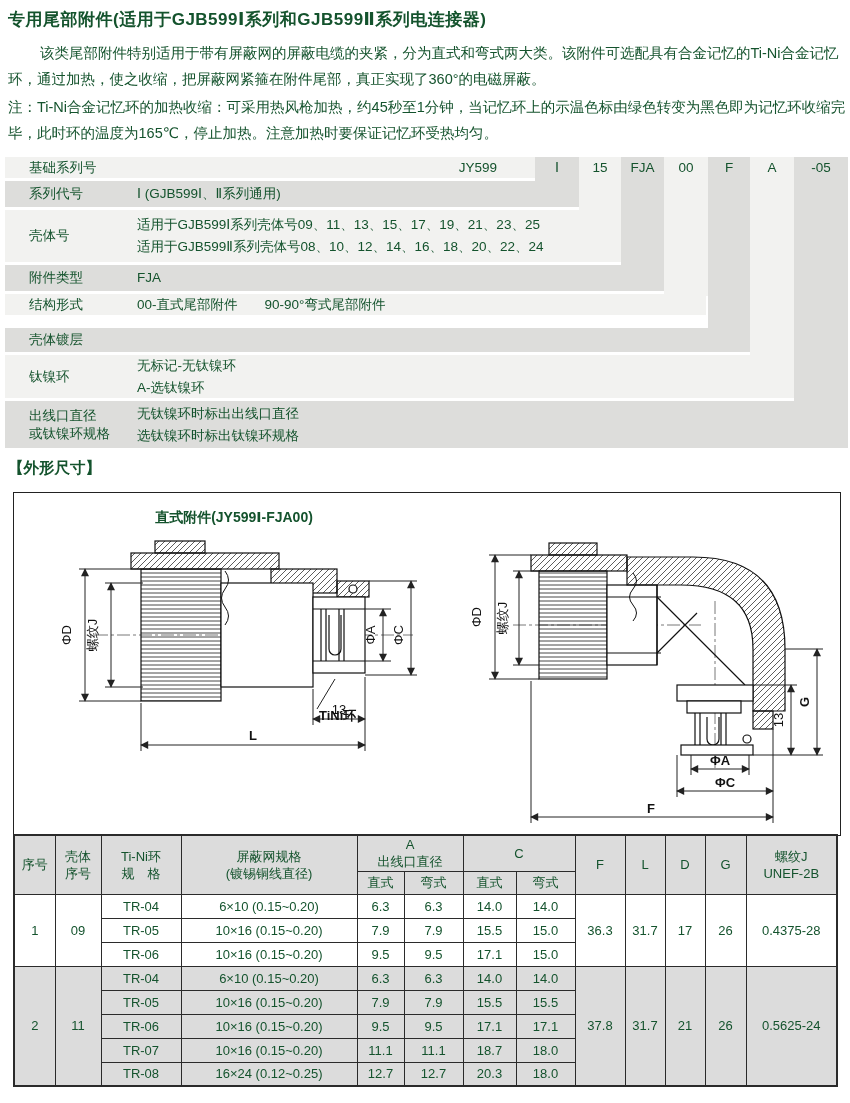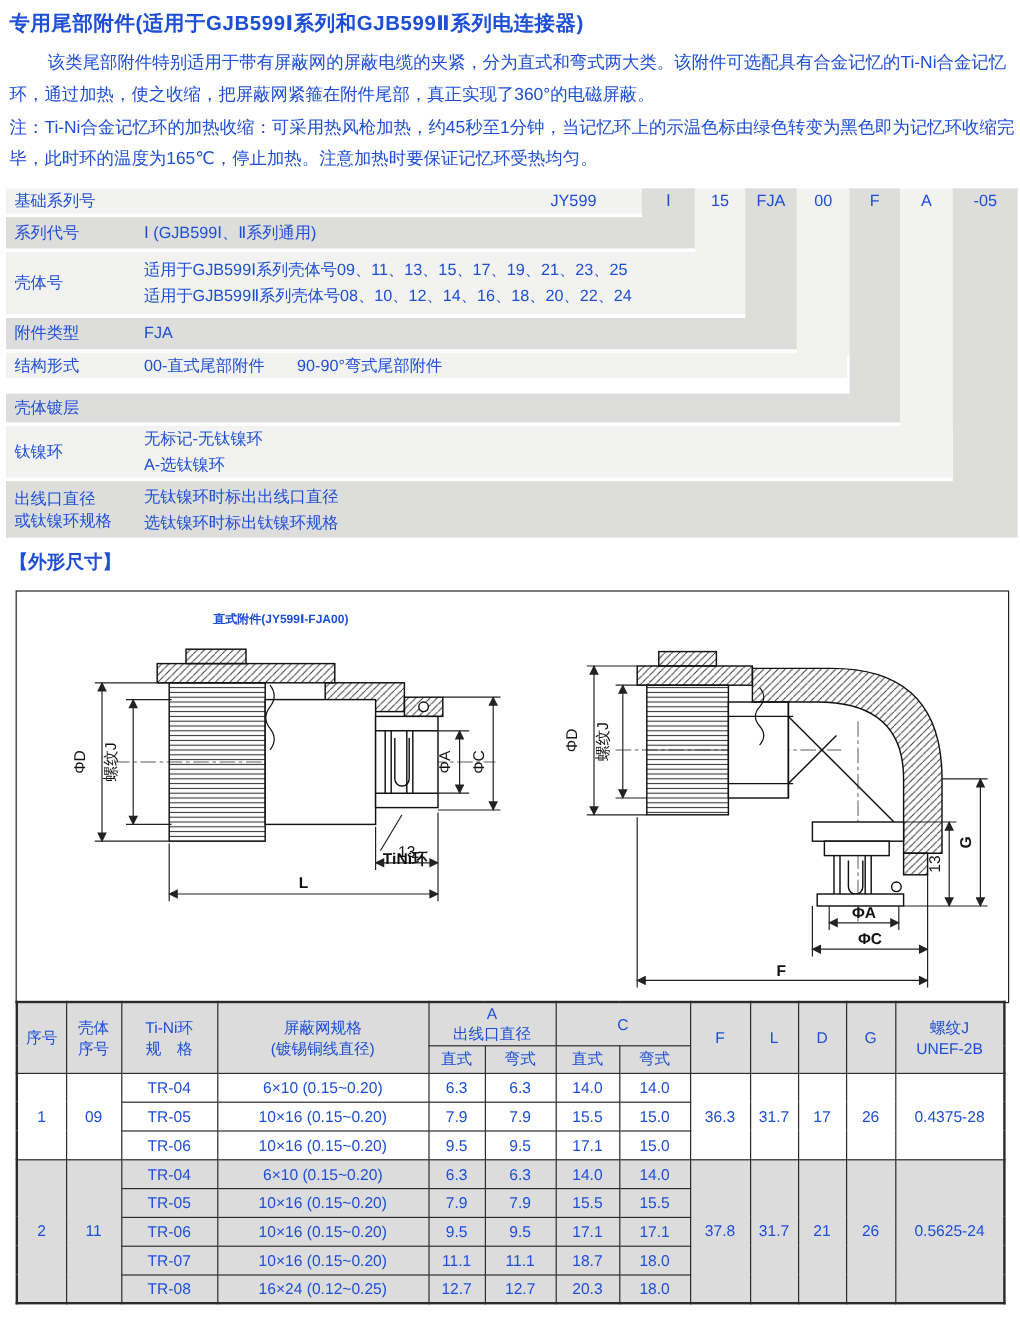--- a/index.html
+++ b/index.html
@@ -1,35 +1,35 @@
 <!DOCTYPE html>
 <html><head>
 <meta charset="utf-8">
 <style>
   html,body{margin:0;padding:0;background:#fff;}
   #page{position:relative;width:850px;height:1103px;background:#ffffff;overflow:hidden;
-        font-family:"Liberation Sans","DejaVu Sans",sans-serif;color:#1d4ed8;}
+        font-family:"Liberation Sans","DejaVu Sans",sans-serif;color:#14532d;}
   .abs{position:absolute;}
   .pre{white-space:pre-line;}
   
   .title{left:8px;top:8px;width:838px;font-size:17px;font-weight:bold;letter-spacing:.5px;}
   .intro{left:8px;top:40px;width:838px;font-size:14.5px;line-height:26px;text-indent:2.2em;}
   .note{left:8px;top:94px;width:838px;font-size:14.5px;line-height:26px;}
   
   #spec{left:3px;top:157px;width:845px;height:291px;font-size:13.5px;}
   .band{position:absolute;display:flex;align-items:center;}
   .lg{background:#f2f2f0;}
   .dg{background:#dddddb;}
-  .lab{flex:none;width:108px;padding-left:7px;font-weight:normal;white-space:pre-line;line-height:18px;}
+  .lab{flex:none;width:108px;padding-left:24px;font-weight:normal;white-space:pre-line;line-height:18px;}
   .val{white-space:pre-line;line-height:22px;}
   .strip{position:absolute;top:0;text-align:center;padding-top:2px;line-height:18px;}
   .basev{margin-left:auto;margin-right:38px;}
   
   #draw-box{left:13px;top:492px;width:826px;height:342px;border:1.5px solid #222;background:#fff;}
-  .dtitle{position:absolute;top:16px;font-size:10px;font-weight:bold;text-align:center;width:340px;}
+  .dtitle{position:absolute;top:16px;font-size:14px;font-weight:bold;text-align:center;width:340px;}
   
   #dimtab{left:13px;top:834px;border-collapse:collapse;table-layout:fixed;width:823px;font-size:13px;}
   #dimtab td,#dimtab th{border:1px solid #2b2b2b;text-align:center;vertical-align:middle;
      padding:0;font-weight:normal;line-height:17px;}
   #dimtab{border:2px solid #2b2b2b;}
   #dimtab .hd{background:#dcdcdc;}
   #dimtab .g2{background:#dcdcdc;}
   #dimtab tr.h1{height:36px;} #dimtab tr.h2{height:23px;} #dimtab tr.dr{height:24px;}
   svg text{font-family:"Liberation Sans","DejaVu Sans",sans-serif;}
 </style>

